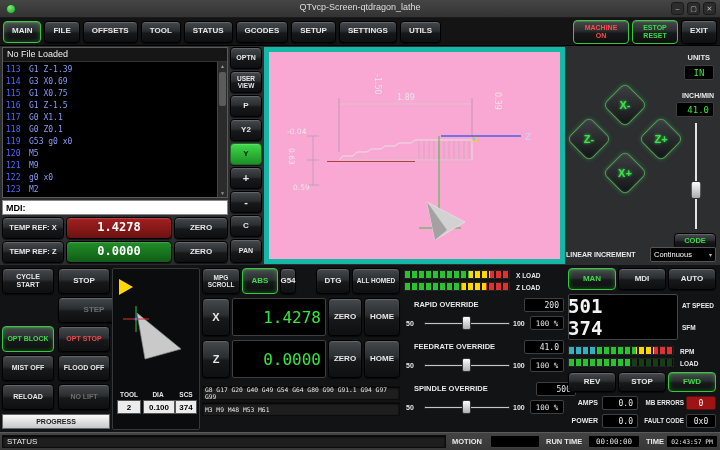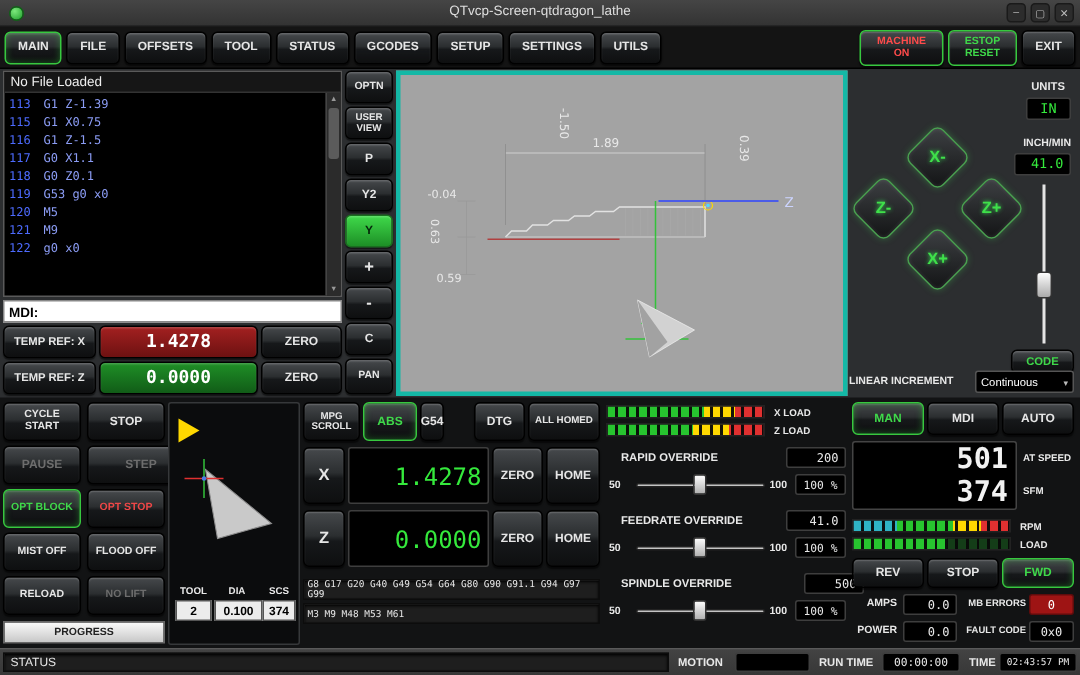--- a/index.html
+++ b/index.html
@@ -38,40 +38,40 @@
   .sthumb{position:absolute;left:1px;right:1px;top:10px;height:34px;background:#5b5b5b;border-radius:2px}
   .sarr{position:absolute;left:0;right:0;height:8px;color:#999;font-size:5px;text-align:center;line-height:8px}
   .glines{position:absolute;left:3px;top:16px;right:12px;bottom:1px;overflow:hidden;font-family:"DejaVu Sans Mono",monospace;font-size:8px;line-height:12px}
   .gline{display:flex;gap:7px;white-space:nowrap}
   .ln{color:#4d6bff;min-width:16px}
   .lt{color:#8b9cf4}
   .mdibox{position:absolute;left:2px;top:200px;width:226px;height:15px;background:#fff;border:1px solid #888;color:#000;font-size:9px;font-weight:bold;display:flex;align-items:center;padding:0 3px}
   .trefred{background:linear-gradient(#a32020,#6d1111);color:#fff;font-family:"DejaVu Sans Mono",monospace;font-weight:bold;justify-content:center}
   .trefgrn{background:linear-gradient(#1f8f26,#115c17);color:#fff;font-family:"DejaVu Sans Mono",monospace;font-weight:bold;justify-content:center}
   
-  .preview{position:absolute;left:264px;top:47px;width:301px;height:217px;background:#a3a3a3;border:3px solid #14b8a6}
+  .preview{position:absolute;left:264px;top:47px;width:301px;height:217px;background:#f9a8d4;border:5px solid #14b8a6}
   
   .dia{position:absolute;width:32px;height:32px;transform:rotate(45deg);background:linear-gradient(135deg,#3e4144,#121314);border:1px solid #4aa050;border-radius:6px;box-shadow:0 0 5px rgba(70,210,85,.35),inset 0 0 3px rgba(255,255,255,.12)}
   .dia span{position:absolute;inset:0;transform:rotate(-45deg);display:flex;align-items:center;justify-content:center;color:#3fe04a;font-weight:bold;font-size:11px;text-shadow:0 0 3px rgba(60,255,90,.9)}
   .vslider{position:absolute}
   .vtrack{position:absolute;left:50%;top:0;bottom:0;width:2px;background:#e4e4e4;transform:translateX(-50%)}
   .vhandle{position:absolute;left:50%;transform:translateX(-50%);width:11px;height:18px;background:linear-gradient(#fdfdfd,#ababab);border:1px solid #333;border-radius:3px}
   .combo{position:absolute;background:#000;border:1px solid #555;border-radius:2px;color:#fff;font-size:7.5px;display:flex;align-items:center;justify-content:space-between;padding:0 3px}
   
   .bottom{position:absolute;left:0;top:265px;width:720px;height:167px;background:#121314}
   .progress{position:absolute;background:linear-gradient(#fafafa,#c8c8c8);border:1px solid #666;color:#222;font-size:7px;font-weight:bold;display:flex;align-items:center;justify-content:center}
   .whitebox{position:absolute;background:#ececec;border:1px solid #555;color:#000;font-size:8px;display:flex;align-items:center;justify-content:center;font-weight:bold}
   
   .segbar{position:absolute;height:9px;border:1px solid #222;
           background-image:repeating-linear-gradient(90deg,rgba(0,0,0,0) 0 5px,rgba(8,8,8,.95) 5px 7px),var(--g)}
   .hslider{position:absolute;height:14px}
   .htrack{position:absolute;left:0;right:0;top:6px;height:3px;background:#c4c4c4;border:1px solid #222;border-radius:2px}
   .hhandle{position:absolute;top:0;width:9px;height:14px;background:linear-gradient(#fdfdfd,#b0b0b0);border:1px solid #333;border-radius:2px}
   
-  .bignum{position:absolute;color:#f2f2f2;font-family:"DejaVu Sans Mono",monospace;font-size:19px;font-weight:bold;text-align:right}
+  .bignum{position:absolute;color:#f2f2f2;font-family:"DejaVu Sans Mono",monospace;font-size:19px;font-weight:bold;text-align:left}
   
   .statusbar{position:absolute;left:0;top:432px;width:720px;height:18px;background:linear-gradient(#434343,#373737);border-top:1px solid #5a5a5a}
   .sunken{position:absolute;background:#1e1e1e;border:1px solid #0c0c0c;box-shadow:inset 0 1px 2px #000;color:#e8e8e8;display:flex;align-items:center}
 </style>
 </head>
 <body>
 
 <div class="titlebar">
   <div class="app-icon"></div>
   <div class="title">QTvcp-Screen-qtdragon_lathe</div>
@@ -100,20 +100,24 @@
 
 <div class="filepanel">
   <div class="filehdr">No File Loaded</div>
   <div class="glines">
 
       <div class="gline">
         <span class="ln">113</span>
         <span class="lt">G1 Z-1.39</span>
       </div>
 
+      <div class="gline">
+        <span class="ln">114</span>
+        <span class="lt">G3 X0.69</span>
+      </div>
 
       <div class="gline">
         <span class="ln">115</span>
         <span class="lt">G1 X0.75</span>
       </div>
 
       <div class="gline">
         <span class="ln">116</span>
         <span class="lt">G1 Z-1.5</span>
       </div>
@@ -141,20 +145,24 @@
       <div class="gline">
         <span class="ln">121</span>
         <span class="lt">M9</span>
       </div>
 
       <div class="gline">
         <span class="ln">122</span>
         <span class="lt">g0 x0</span>
       </div>
 
+      <div class="gline">
+        <span class="ln">123</span>
+        <span class="lt">M2</span>
+      </div>
     </div>
   <div class="scroll">
     <div class="sarr" style="top:0">▲</div>
     <div class="sthumb"></div>
     <div class="sarr" style="bottom:0">▼</div>
   </div>
 </div>
 
 <div class="mdibox">MDI:</div>
 
@@ -256,21 +264,20 @@
     <span>Continuous</span>
     <span style="font-size:6px;color:#bbb">▾</span>
   </div>
 </div>
 
 <div class="bottom"></div>
 
 <div class="abs" style="left:2px;top:268px;width:108px;height:162px">
   <div class="b" style="left:0;top:0;width:52px;height:26px;font-size:7px">CYCLE START</div>
   <div class="b" style="left:56px;top:0;width:52px;height:26px">STOP</div>
-  <div class="b dim" style="left:0;top:29px;width:52px;height:26px">PAUSE</div>
   <div class="b dim" style="left:56px;top:29px;width:72px;height:26px">STEP</div>
   <div class="b txt-grn on" style="left:0;top:58px;width:52px;height:26px;font-size:7px">OPT BLOCK</div>
   <div class="b txt-red" style="left:56px;top:58px;width:52px;height:26px;font-size:7px">OPT STOP</div>
   <div class="b" style="left:0;top:87px;width:52px;height:26px;font-size:7px">MIST OFF</div>
   <div class="b" style="left:56px;top:87px;width:52px;height:26px;font-size:7px">FLOOD OFF</div>
   <div class="b" style="left:0;top:116px;width:52px;height:26px;font-size:7px">RELOAD</div>
   <div class="b dim" style="left:56px;top:116px;width:52px;height:26px;font-size:7px">NO LIFT</div>
   <div class="progress" style="left:0;top:146px;width:108px;height:15px">PROGRESS</div>
 </div>
 

